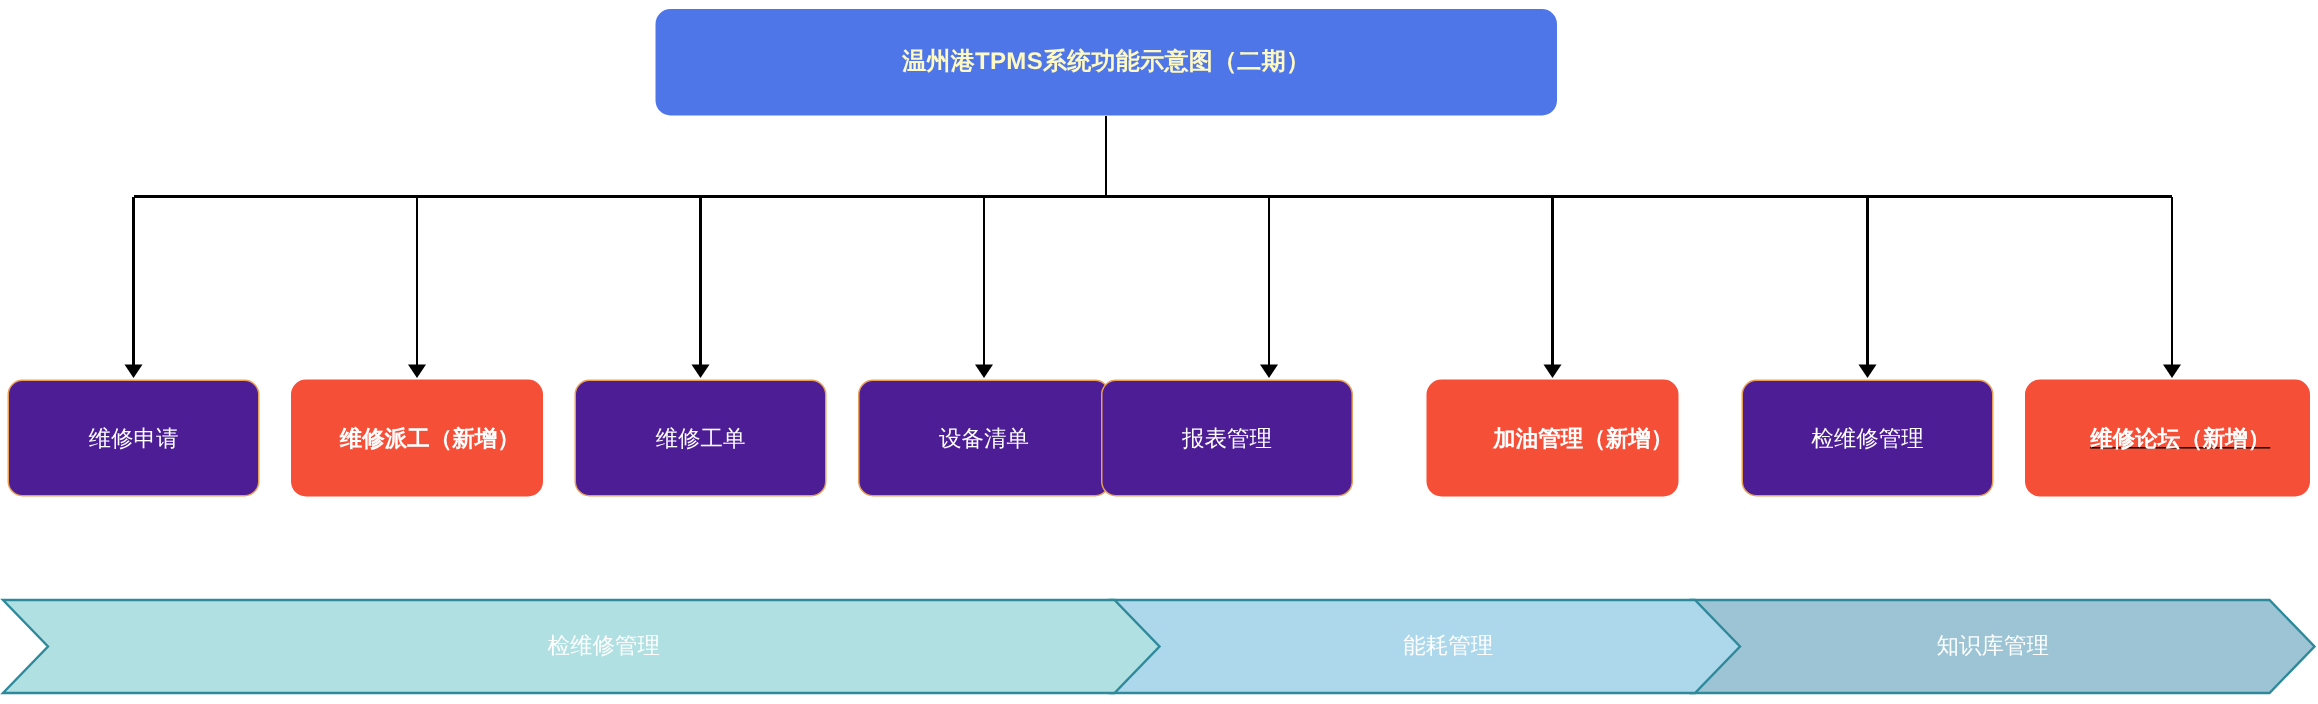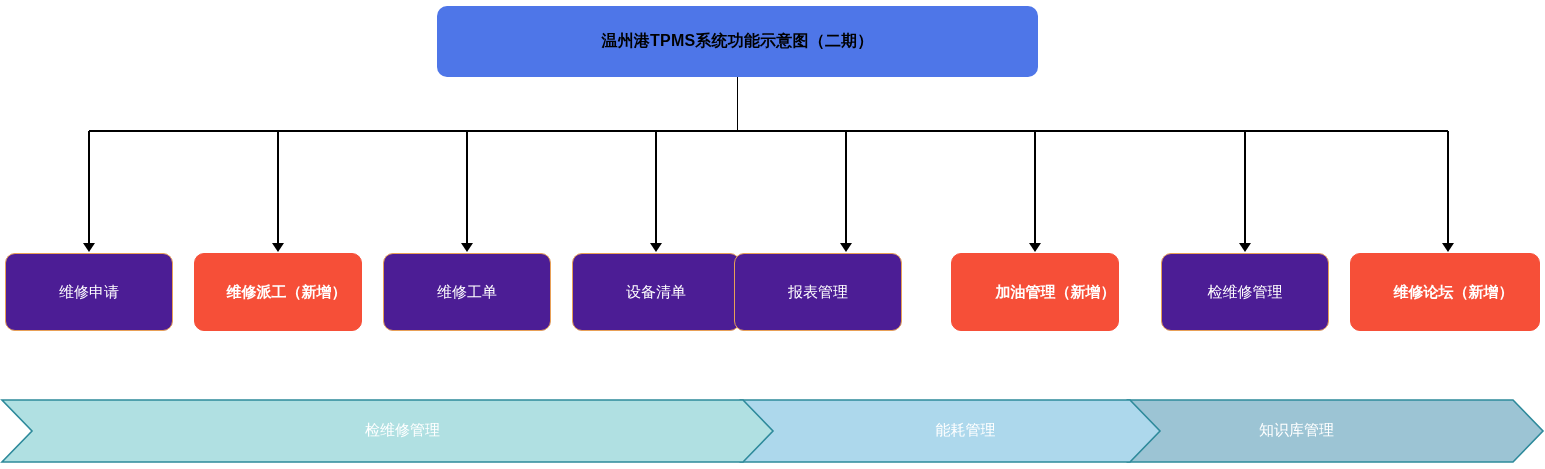--- a/index.html
+++ b/index.html
@@ -41,21 +41,21 @@
     width: 601px;
     height: 71px;
     background: #4E76E8;
     border-radius: 10px;
     display: flex;
     align-items: center;
     justify-content: center;
     box-sizing: border-box;
   }
   .root-node .node-label {
-    color: #000000;
+    color: #fef9c3;
     font-size: 16px;
     font-weight: bold;
     letter-spacing: 0.2px;
     white-space: nowrap;
   }
 
   
   .leaf-node {
     position: absolute;
     top: 253px;
@@ -158,37 +158,37 @@
   </div>
   <div class="leaf-node is-orange" style="left:734px;">
     <span class="node-label">报表管理</span>
   </div>
   <div class="leaf-node is-red" style="left:951px;padding-left:24px;">
     <span class="node-label">加油管理（新增）</span>
   </div>
   <div class="leaf-node is-orange" style="left:1161px;">
     <span class="node-label">检维修管理</span>
   </div>
-  <div class="leaf-node is-red" style="left:1350px; width:190px;">
+  <div class="leaf-node is-red" style="left:1350px; width:190px;text-decoration:underline;">
     <span class="node-label">维修论坛（新增）</span>
   </div>
 
   <div id="phase-band">
     <svg width="1545" height="66" viewBox="0 0 1545 66">
 
       <polygon points="1128,2 1513,2 1543,33 1513,64 1128,64 1158,33" fill="#9CC4D4" stroke="#2E8A9B" stroke-width="1.6"></polygon>
 
       <polygon points="741,2 1130,2 1160,33 1130,64 741,64 771,33" fill="#ADD8EC" stroke="#2E8A9B" stroke-width="1.6"></polygon>
 
       <polygon points="2,2 743,2 773,33 743,64 2,64 32,33" fill="#B0E0E2" stroke="#2E8A9B" stroke-width="1.6"></polygon>
     </svg>
     <div class="phase-label" style="left:771px;  width:389px;">
       <span>能耗管理</span>
     </div>
     <div class="phase-label" style="left:32px;   width:741px;">
       <span>检维修管理</span>
     </div>
-    <div class="phase-label" style="left:1104px; width:385px;">
+    <div class="phase-label" style="left:1136px; width:385px;">
       <span>知识库管理</span>
     </div>
   </div>
 
 </div>
 
 </body></html>

